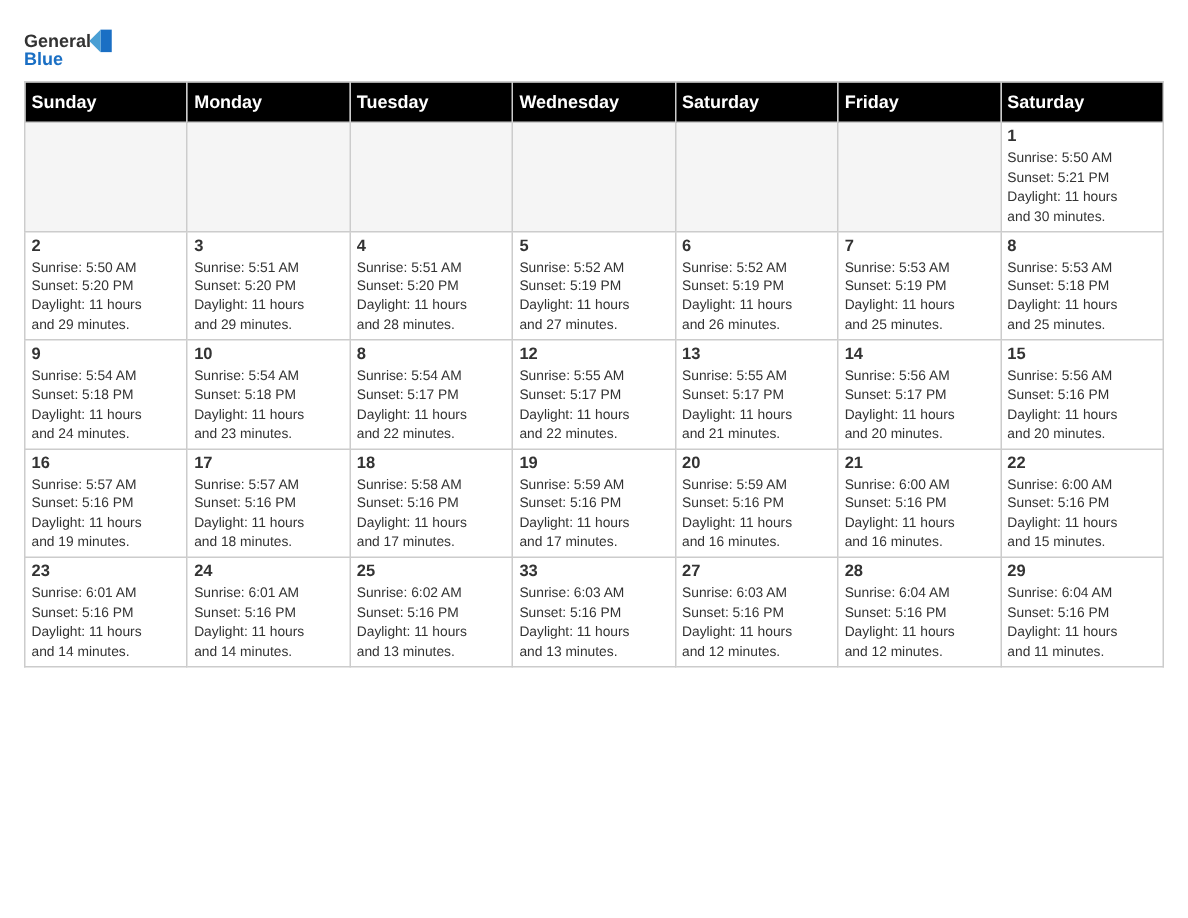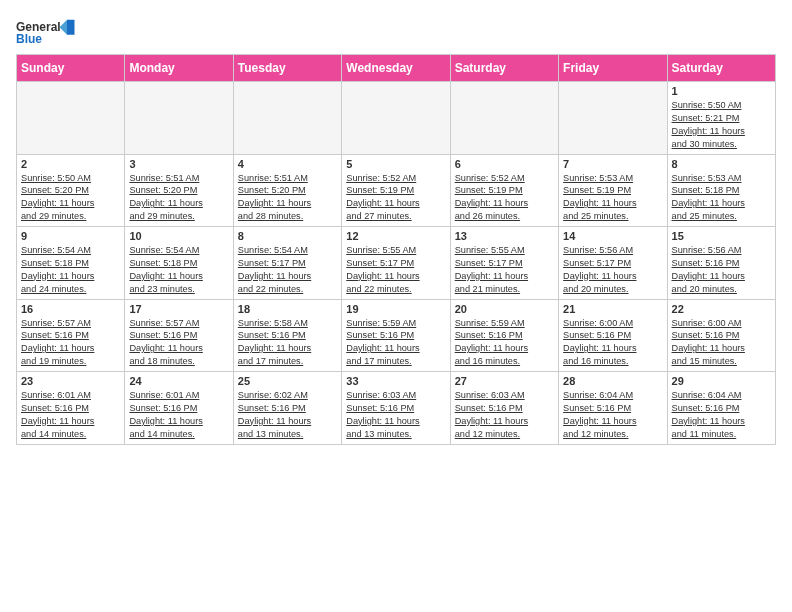--- a/index.html
+++ b/index.html
@@ -36,21 +36,21 @@
     .location {
       font-size: 14px;
       color: #555;
     }
     .calendar {
       width: 100%;
       border-collapse: collapse;
       font-size: 10px;
     }
     .calendar th {
-      background: #ec4899;
+      background: #000000;
       color: #fff;
       padding: 6px 4px;
       text-align: left;
       font-size: 12px;
       font-weight: bold;
       border: 1px solid #ccc;
     }
     .calendar td {
       border: 1px solid #ccc;
       vertical-align: top;
@@ -66,21 +66,20 @@
     }
     .day-number {
       font-weight: bold;
       font-size: 11px;
       display: block;
       margin-bottom: 2px;
     }
     .day-info {
       line-height: 1.4;
       font-size: 9.2px;
-      text-decoration: underline;
     }
   </style>
 </head>
 <body>
 
 <div class="header">
   <div class="logo">
     <svg class="logo-icon" viewBox="0 0 80 40">
       <text x="0" y="20" font-size="16" font-weight="bold" fill="#333" font-family="Arial">General</text>
       <text x="0" y="36" font-size="16" font-weight="bold" fill="#1a6fc4" font-family="Arial">Blue</text>

